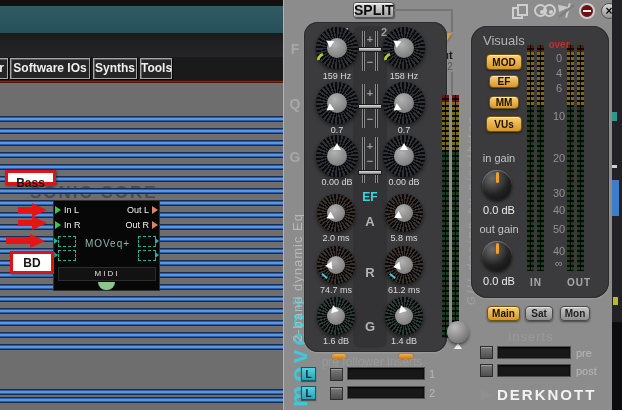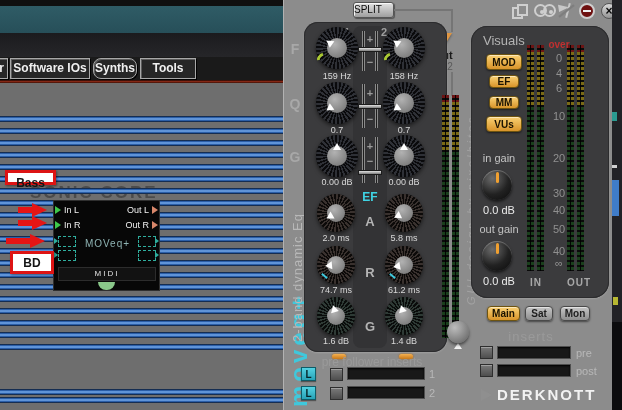--- a/index.html
+++ b/index.html
@@ -82,21 +82,21 @@
   .segR{background:repeating-linear-gradient(180deg,#6b1414 0 3px,#0a0a0a 3px 5px);}
   .segY{background:repeating-linear-gradient(180deg,#7a6a16 0 3px,#0a0a0a 3px 5px);}
   .segG{background:repeating-linear-gradient(180deg,#1a3f1c 0 3px,#0a0a0a 3px 5px);flex:1;}
   .scl{position:absolute;width:28px;text-align:center;color:#909090;font-size:11px;}
 
   
   .obtn{position:absolute;border-radius:4px;border:1px solid #6e5410;color:#1a1200;font-weight:bold;font-size:10px;text-align:center;
         background:linear-gradient(180deg,#fad173,#d8942a);box-shadow:0 1px 2px rgba(0,0,0,.5),inset 0 1px 0 rgba(255,255,255,.5);}
   .gbtn{position:absolute;border-radius:4px;border:1px solid #4a4a4a;color:#1e1e1e;font-weight:bold;font-size:10px;text-align:center;
         background:linear-gradient(180deg,#c6c6c6,#8e8e8e);box-shadow:0 1px 2px rgba(0,0,0,.5),inset 0 1px 0 rgba(255,255,255,.5);}
-  .splitbtn{left:69px;top:2px;width:41px;height:16px;border-radius:3px;font-size:10px;font-weight:normal;color:#0a0a0a;line-height:14px;
+  .splitbtn{left:69px;top:2px;width:41px;height:16px;border-radius:3px;font-size:14px;font-weight:bold;color:#0a0a0a;line-height:14px;
         background:linear-gradient(180deg,#e3e3e3,#9e9e9e);border:1px solid #555;box-shadow:inset 1px 1px 0 #f8f8f8,1px 1px 1px rgba(0,0,0,.4);}
 
   .gainknob{position:absolute;width:30px;height:30px;border-radius:50%;
      background:radial-gradient(circle at 35% 28%,#6c6c6c,#222 55%,#0a0a0a);box-shadow:0 2px 3px rgba(0,0,0,.6),inset 0 1px 1px rgba(255,255,255,.3);}
   .gainknob::before{content:"";position:absolute;left:50%;top:2px;margin-left:-1px;width:3px;height:11px;background:#f0a030;border-radius:2px;}
   .smallknob{position:absolute;width:22px;height:22px;border-radius:50%;
      background:radial-gradient(circle at 35% 30%,#bcbcbc,#7a7a7a 70%,#565656);box-shadow:0 2px 3px rgba(0,0,0,.5);}
   .uptri{position:absolute;width:0;height:0;border-left:4px solid transparent;border-right:4px solid transparent;border-bottom:6px solid #f2f2f2;}
 
   .insfield{position:absolute;height:13px;background:#181818;border:1px solid #4e4e4e;box-shadow:inset 0 1px 2px #000;}
@@ -131,22 +131,22 @@
 
 <div id="root">
 
   <div id="left" class="abs">
     <div class="abs topstrip"></div>
     <div class="abs tealband"></div>
     <div class="abs darkband"></div>
     <div class="abs menubar">
       <div class="tab" style="left:-40px;width:48px;padding-right:3px;text-align:right;">r</div>
       <div class="tab" style="left:10px;width:80px;">Software IOs</div>
-      <div class="tab" style="left:93px;width:44px;border-radius:8px;">Synths</div>
-      <div class="tab" style="left:140px;width:56px;">Tools</div>
+      <div class="tab" style="left:93px;width:44px;">Synths</div>
+      <div class="tab" style="left:140px;width:32px;">Tools</div>
     </div>
     <div class="abs redline"></div>
 
     <div class="abs canvas">
       <div class="abs watermark">SONIC CORE</div>
       <div>
           <div class="cable" style="top: 33px;"></div>
           <div class="cable" style="top: 45px;"></div>
           <div class="cable" style="top: 57px;"></div>
           <div class="cable" style="top: 69px;"></div>

